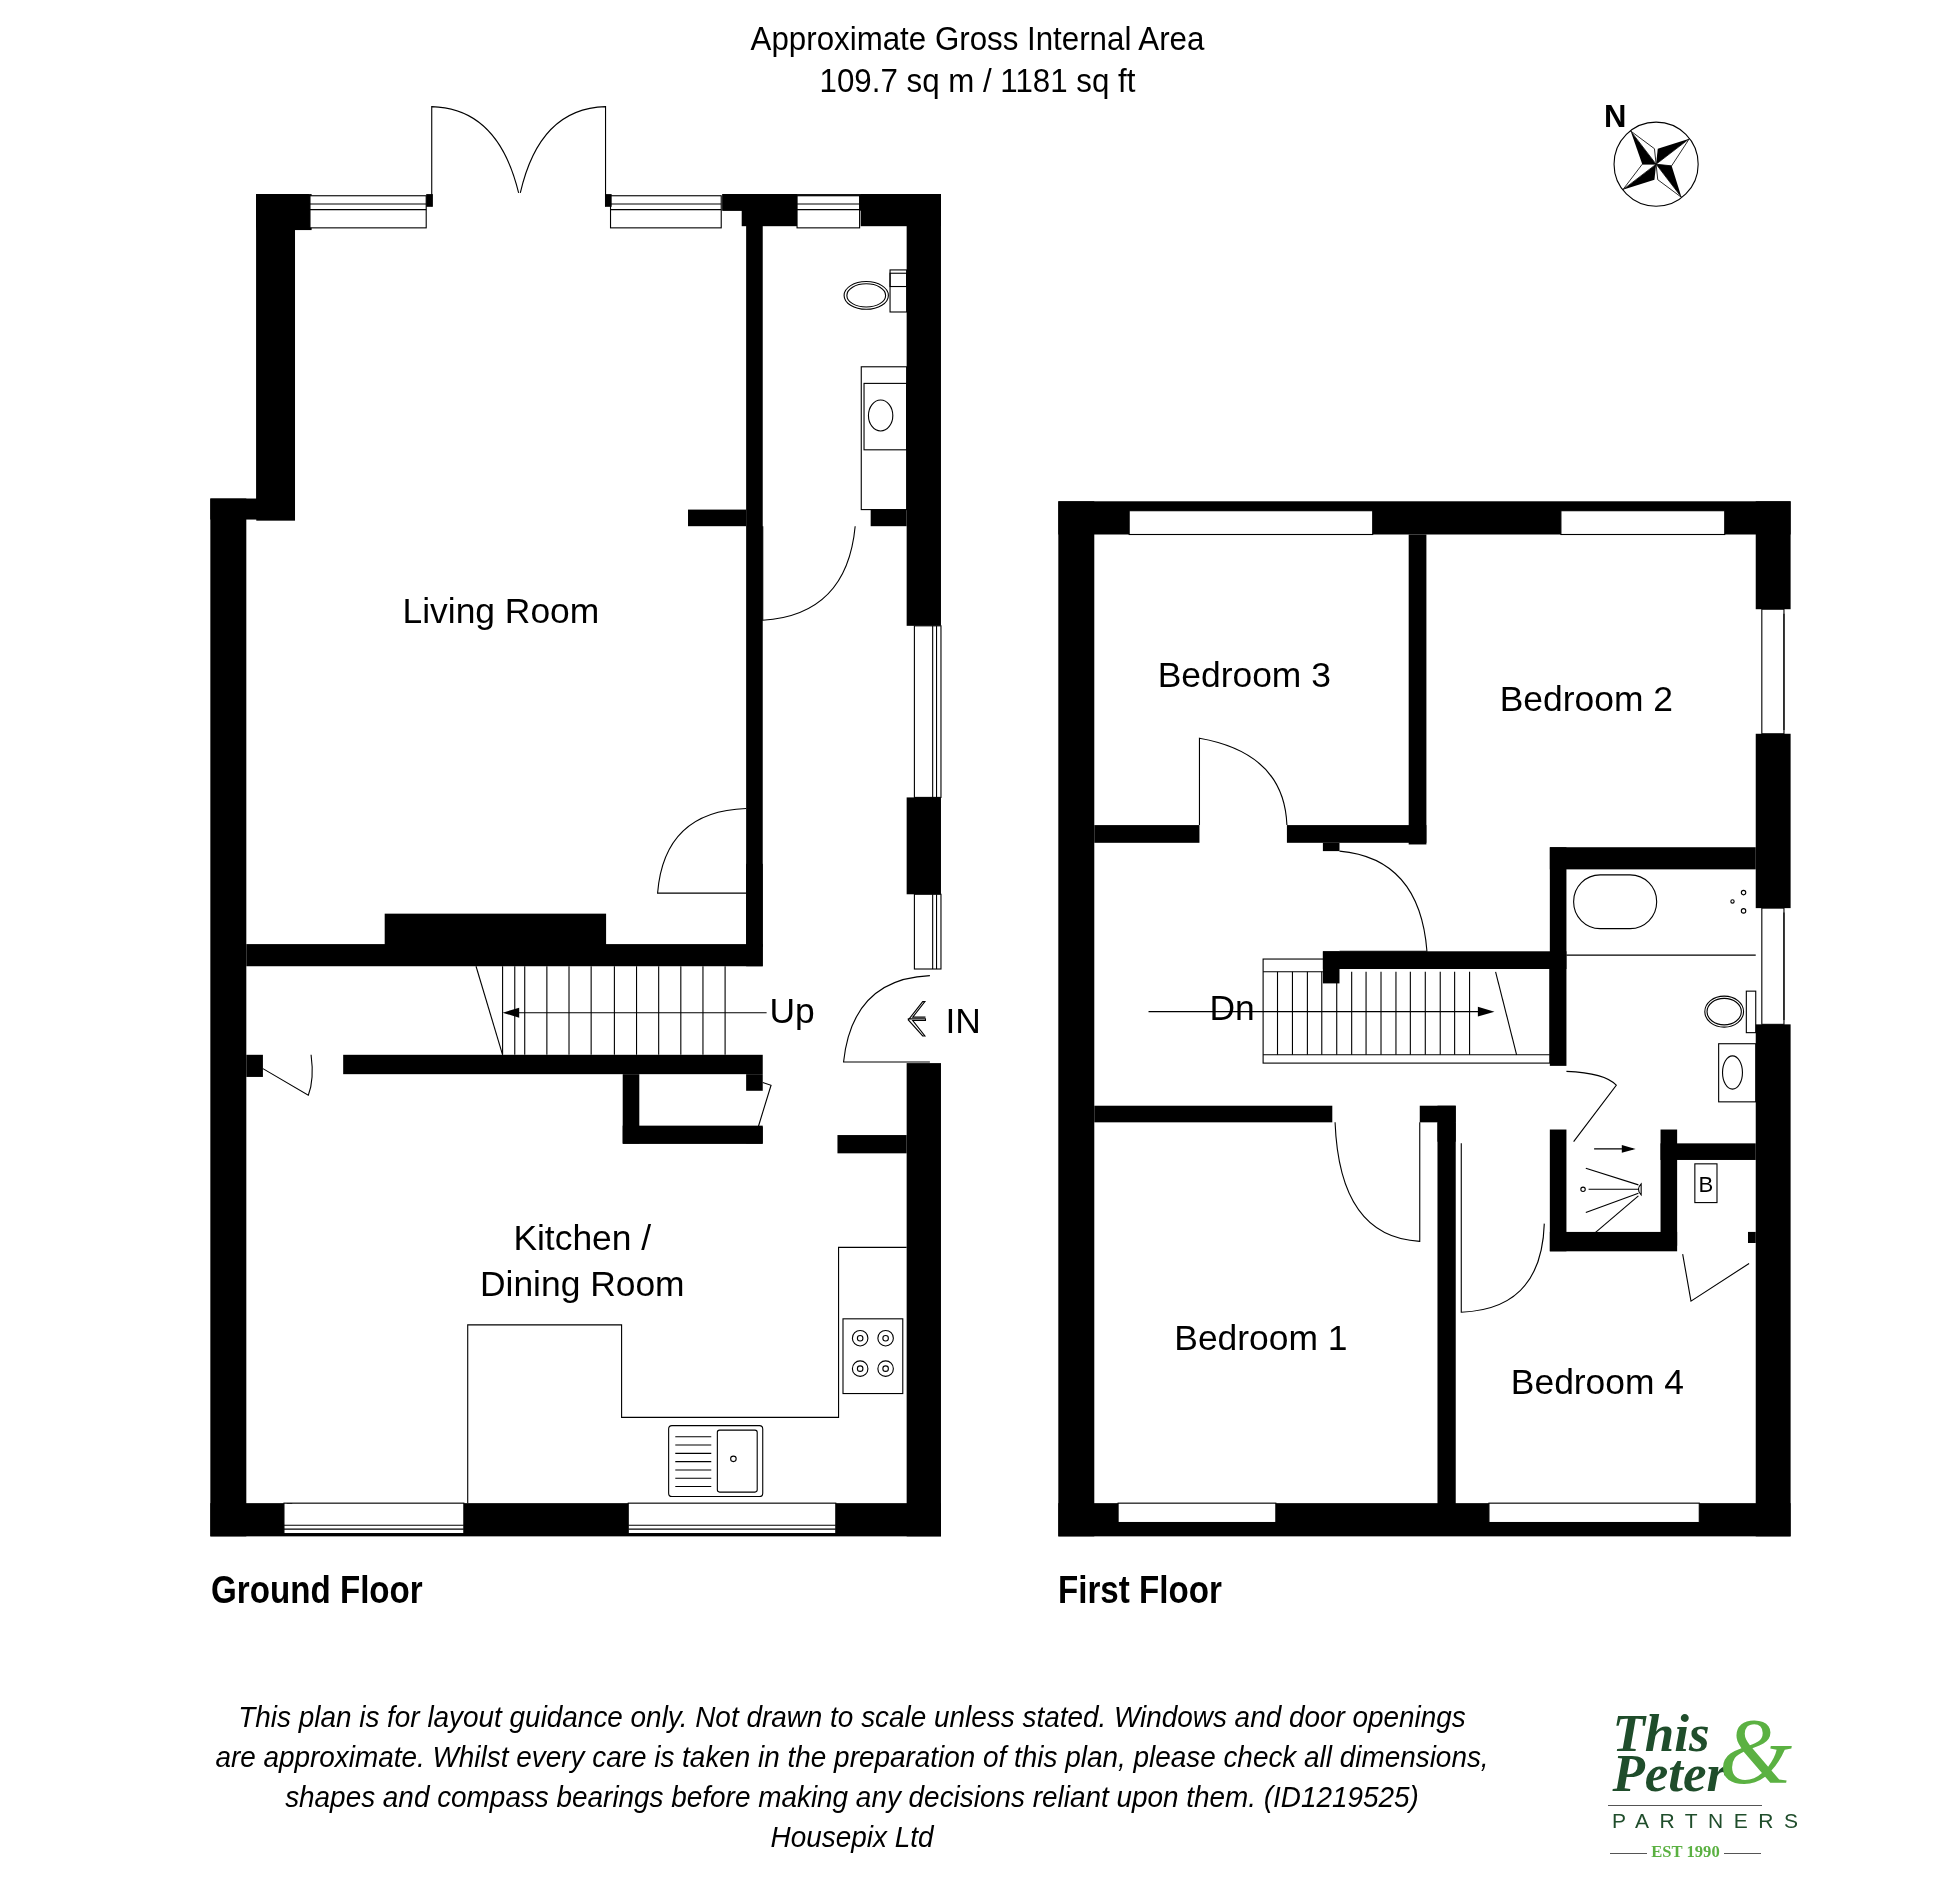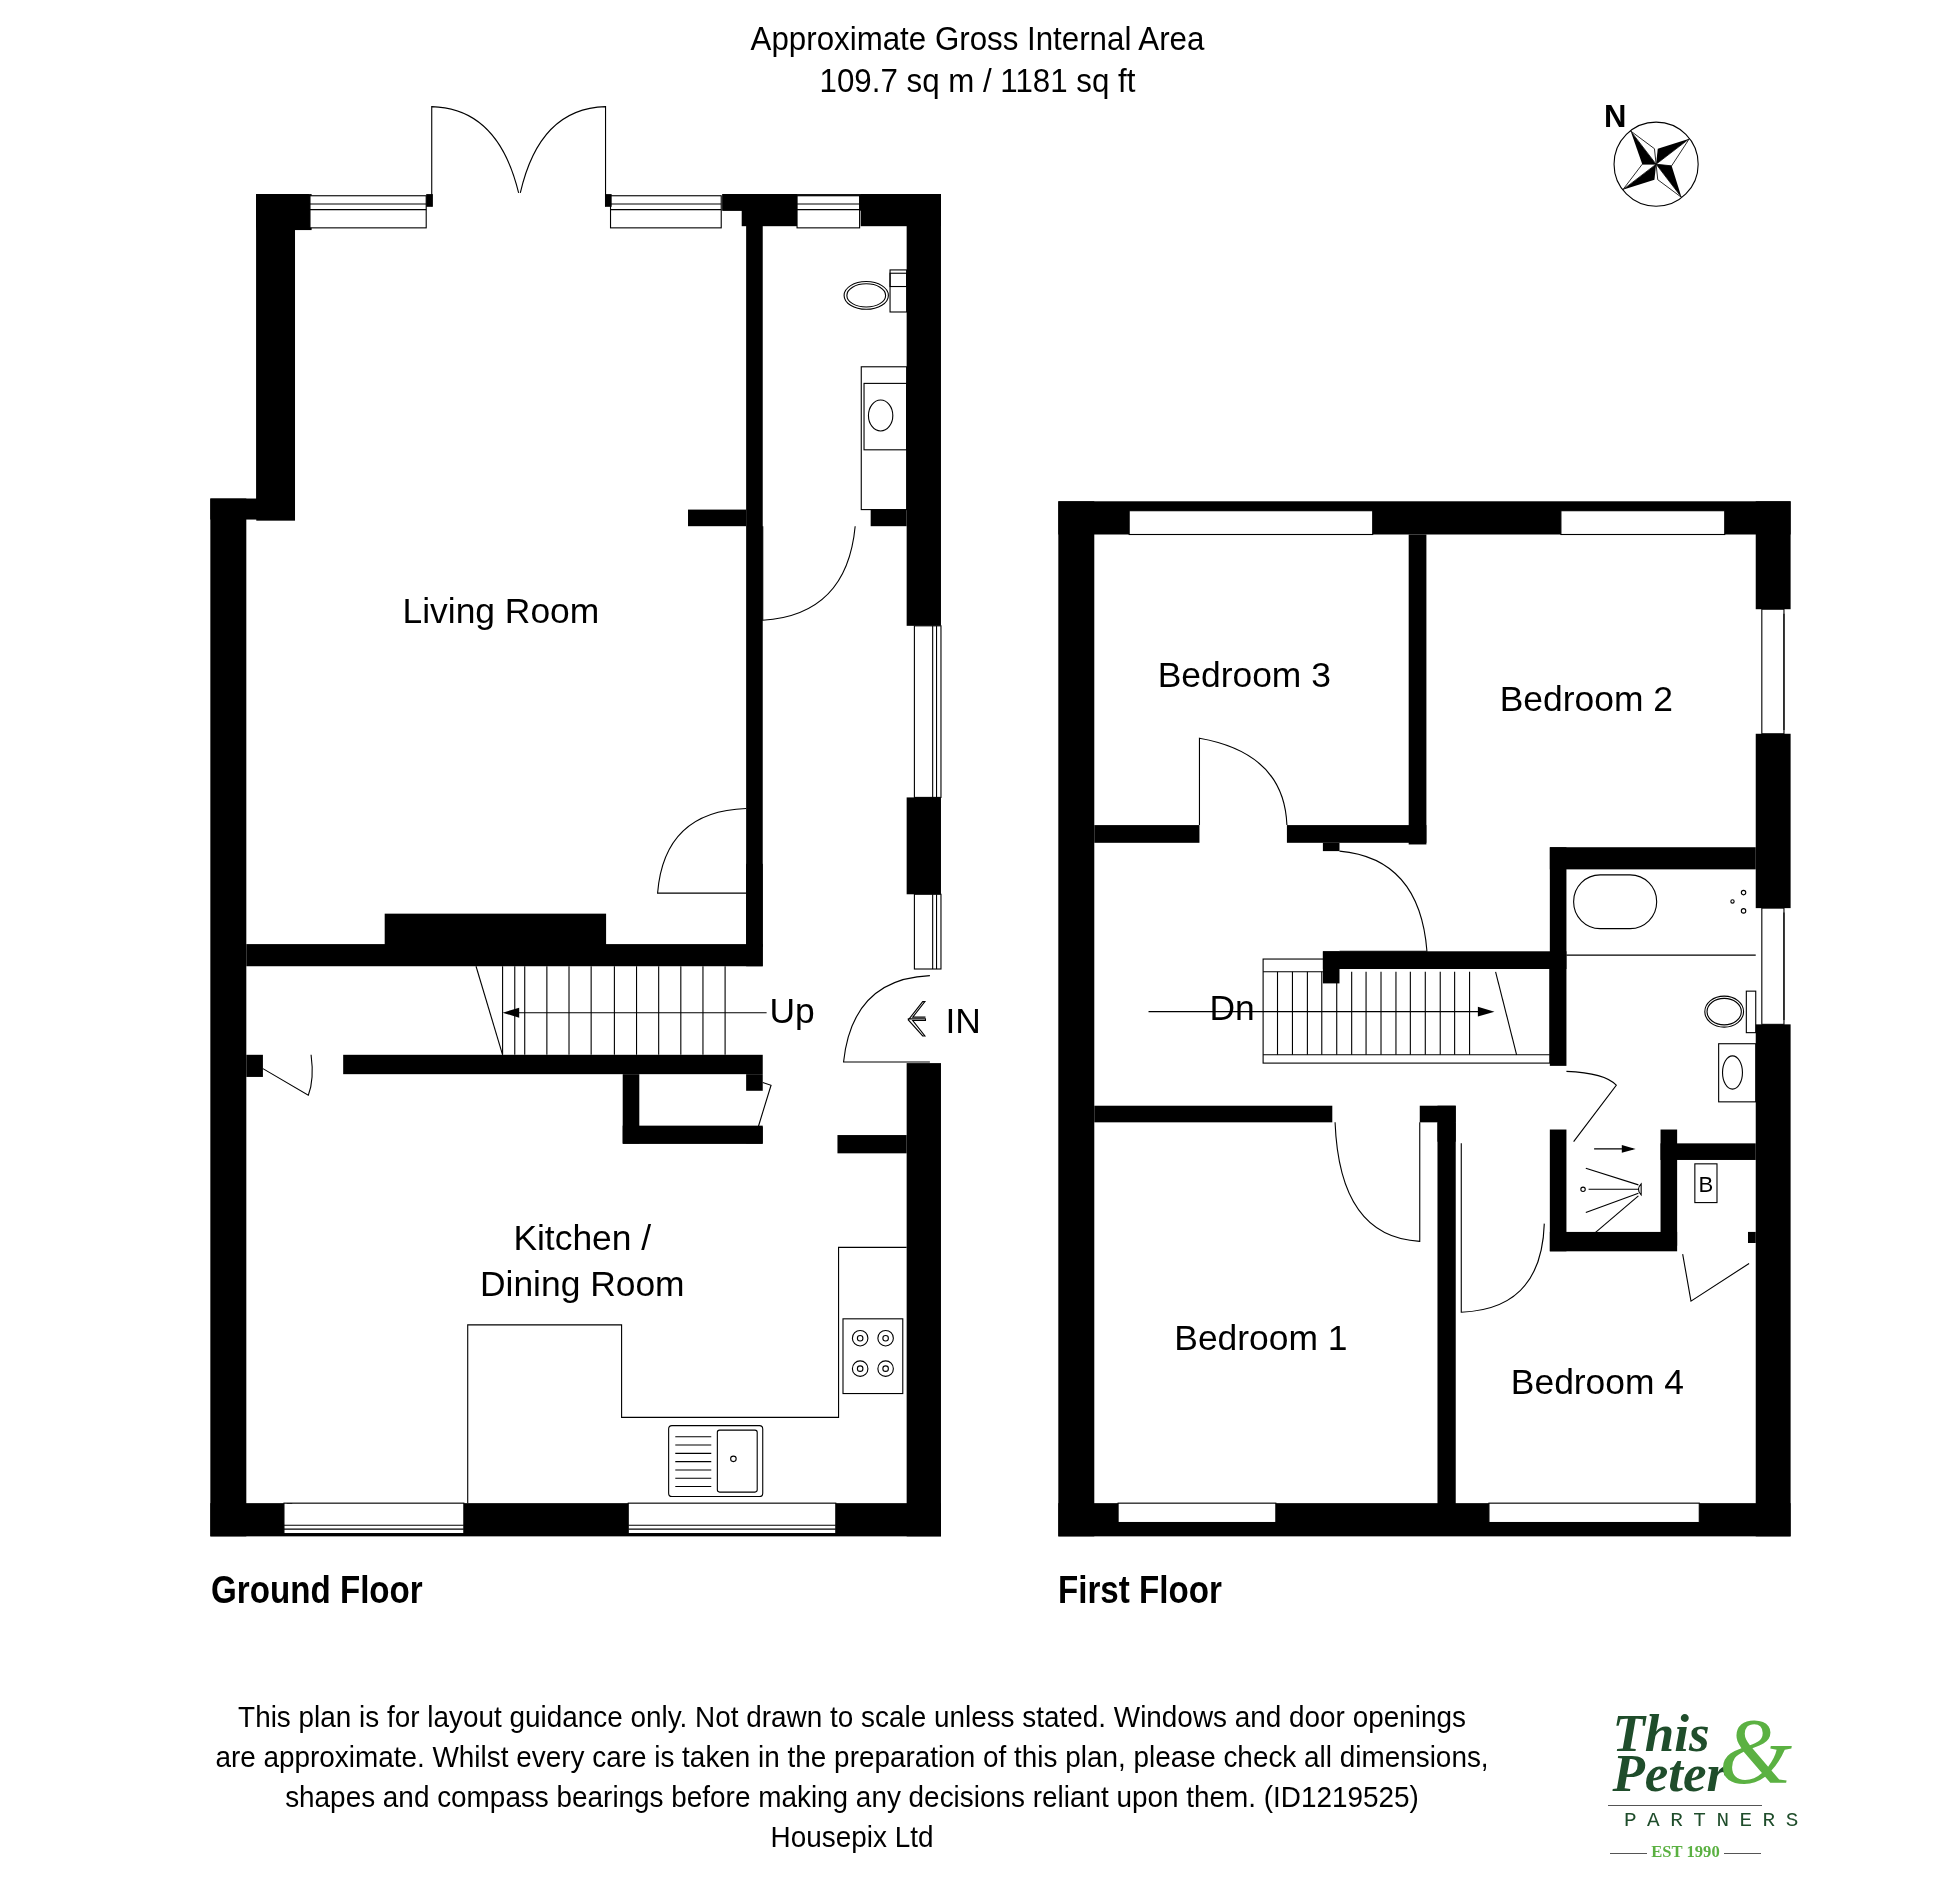--- a/index.html
+++ b/index.html
@@ -1,29 +1,29 @@
 <!DOCTYPE html>
 <html style="font-size:8.9px"><head>
 <meta charset="utf-8">
 <style>
   html, body { margin:0; padding:0; background:#ffffff; }
   body { width:1955px; height:1881px; position:relative; overflow:hidden; font-family:"Liberation Sans", sans-serif; color:#000; }
   .title { position:absolute; left:0; width:1955px; top:16.6px; text-align:center; font-size:34px; line-height:42px; transform:scaleX(0.92); }
   .plan { position:absolute; left:0; top:0; }
   .room-label { font-family:"Liberation Sans", sans-serif; font-size:64px; fill:#000; }
   .floor-label { position:absolute; font-size:39px; font-weight:bold; transform-origin:left top; transform:scaleX(0.85); }
-  .disclaimer { position:absolute; left:127px; width:1450px; top:1697px; text-align:center; font-size:30px; line-height:40px; }
+  .disclaimer { position:absolute; left:127px; width:1450px; top:1697px; text-align:center; font-size:30px; line-height:40px;font-style:italic; }
   .disclaimer div { transform:scaleX(0.93); }
   .logo { position:absolute; left:1608px; top:1708px; width:177px; height:149px; }
   .logo .peter, .logo .lane { position:absolute; left:4.4px; font-family:"Liberation Serif", serif; font-style:italic; font-weight:bold; font-size:53px; color:#1f4d2b; line-height:50px; }
   .logo .peter { top:0; }
   .logo .lane { top:40px; }
   .logo .amp { position:absolute; left:111px; top:-5.5px; font-family:"Liberation Serif", serif; font-style:italic; font-size:94px; color:#5bb142; line-height:94px; }
   .logo .rule1 { position:absolute; left:0; width:154px; top:97px; border-top:1.7px solid #555; }
-  .logo .partners { position:absolute; left:16px; width:158px; top:101px; font-family:Liberation Mono, monospace; font-size:21px; color:#1f4d2b; letter-spacing:10.5px; }
+  .logo .partners { position:absolute; left:4px; width:158px; top:101px; font-family:Liberation Sans, sans-serif; font-size:21px; color:#1f4d2b; letter-spacing:10.5px; }
   .logo .est { position:absolute; left:0; width:155px; top:128px; font-family:"Liberation Serif", serif; font-size:16.6px; font-weight:bold; color:#5bb142; text-align:center;margin-top:6px; }
   .logo .est span.line { display:inline-block; width:37px; border-top:1.7px solid #555; vertical-align:middle; }
   .compass-n { position:absolute; left:1604px; top:99px; font-size:31px; font-weight:bold; }
 </style>
 </head>
 <body>
 
 <div class="title">
   <div>Approximate Gross Internal Area</div>
   <div>109.7 sq m / 1181 sq ft</div>

